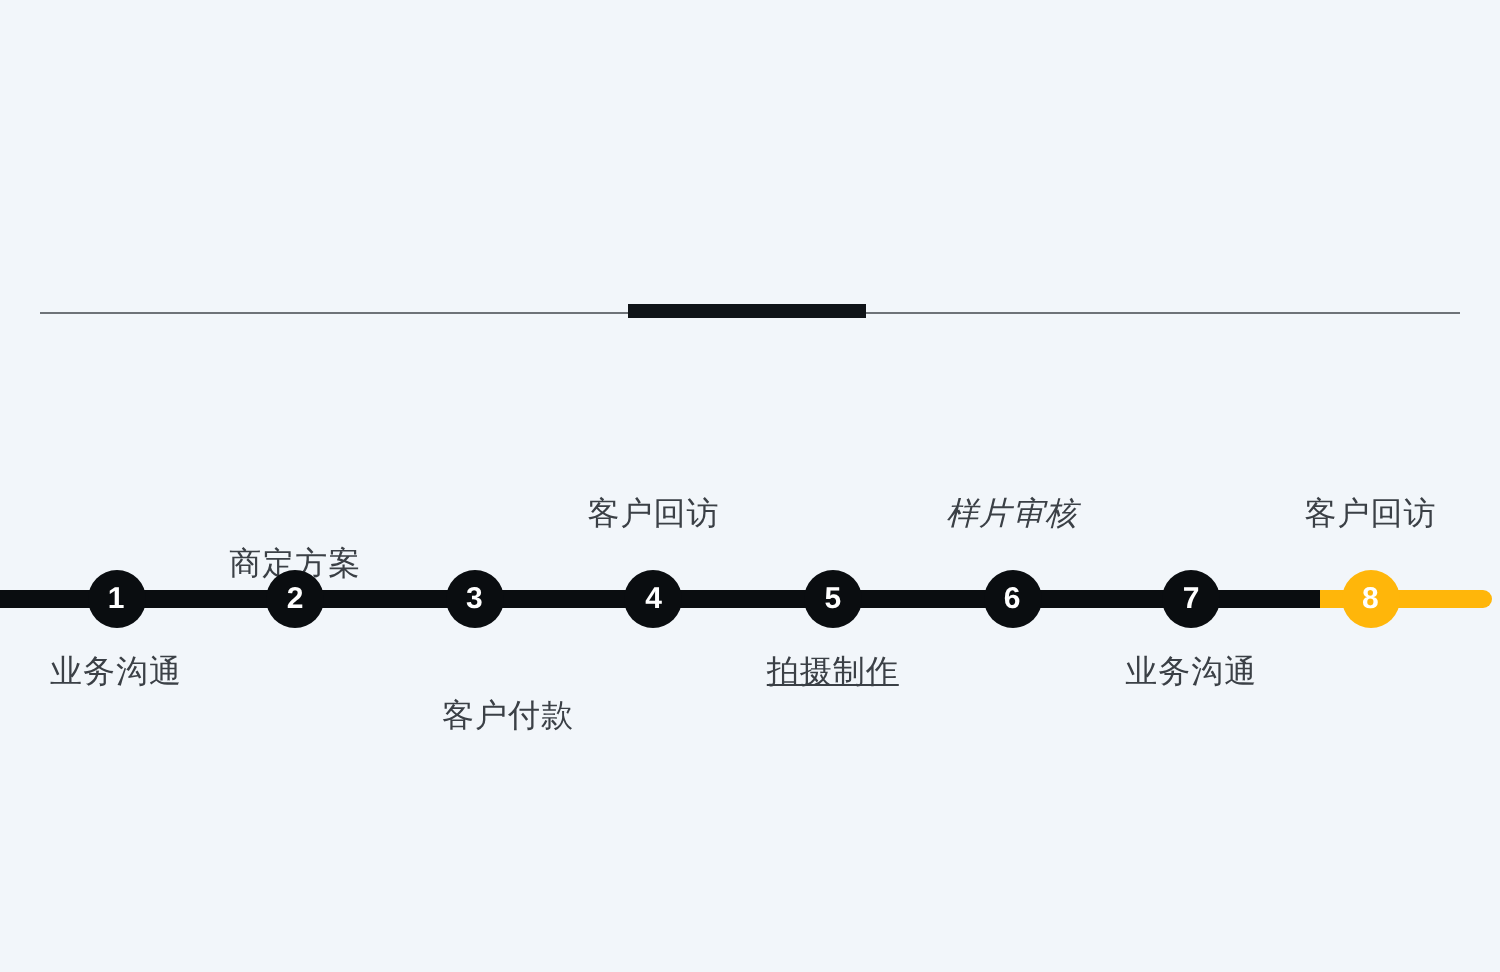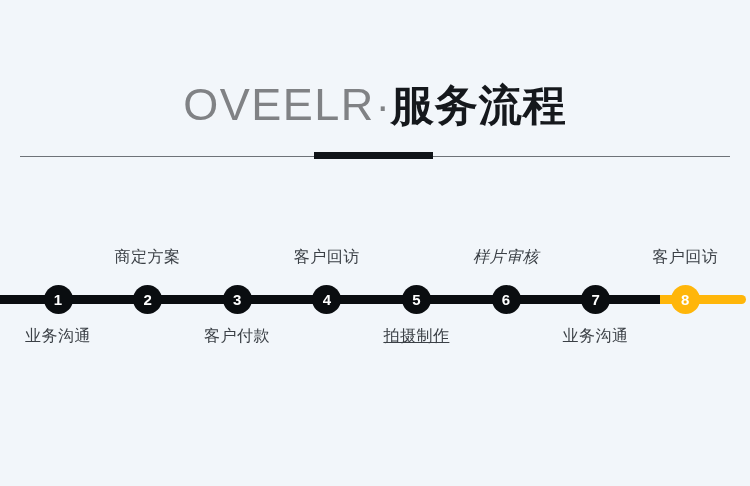--- a/index.html
+++ b/index.html
@@ -131,38 +131,35 @@
   .step-label.pos-above { top: 22px; }
   .step-label.pos-below { top: 101px; }
 </style>
 </head>
 <body>
 
 <div id="page">
 
   <div id="header-block">
 
-    <div id="page-title">
-      <span class="t-brand">OVEELR</span><span class="t-dot">·</span><span class="t-cn">服务流程</span>
-    </div>
 
     <div id="title-rule"></div>
     <div id="title-rule-accent"></div>
 
   </div>
 
   <div id="timeline">
     <div id="track-base"></div>
     <div id="track-active"></div>
     <div id="nodes-layer">
         <div class="step-label pos-below" style="left: 58px;">业务沟通</div>
         <div class="node" style="left: 58px;">1</div>
-        <div class="step-label pos-above" style="left: 147.6px;">商定方案</div>
+        <div class="step-label pos-above" style="left: 147.6px; margin-top: 25px;">商定方案</div>
         <div class="node" style="left: 147.6px;">2</div>
-        <div class="step-label pos-below" style="left: 237px;">客户付款</div>
+        <div class="step-label pos-below" style="left: 254px; margin-top: 22px;">客户付款</div>
         <div class="node" style="left: 237.2px;">3</div>
         <div class="step-label pos-above" style="left: 326.8px;">客户回访</div>
         <div class="node" style="left: 326.8px;">4</div>
         <div class="step-label pos-below" style="left: 416.4px; text-decoration: underline;">拍摄制作</div>
         <div class="node" style="left: 416.4px;">5</div>
         <div class="step-label pos-above" style="left: 506px; font-style: italic;">样片审核</div>
         <div class="node" style="left: 506px;">6</div>
         <div class="step-label pos-below" style="left: 595.6px;">业务沟通</div>
         <div class="node" style="left: 595.6px;">7</div>
         <div class="step-label pos-above" style="left: 685.2px;">客户回访</div>

